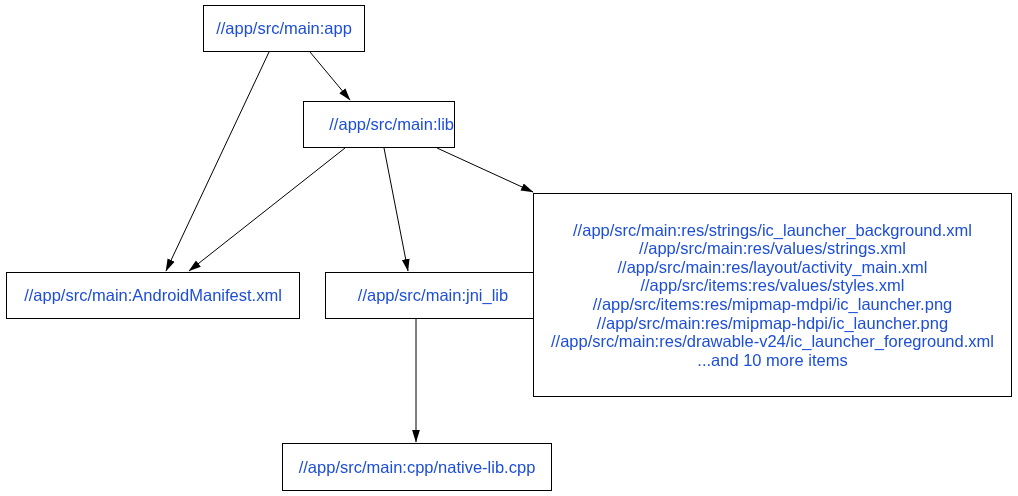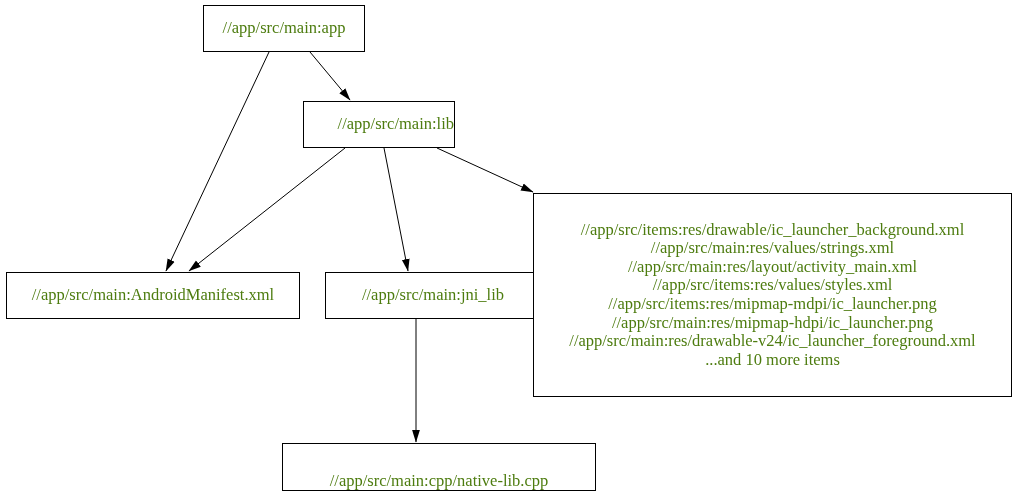--- a/index.html
+++ b/index.html
@@ -5,22 +5,22 @@
   html, body {
     margin: 0;
     padding: 0;
     background: #ffffff;
   }
   .canvas {
     position: relative;
     width: 1018px;
     height: 496px;
     background: #ffffff;
-    font-family: Liberation Serif, serif;
-    color: #4d7c0f;
+    font-family: Liberation Sans, sans-serif;
+    color: #1d4ed8;
     overflow: hidden;
   }
   .edges {
     position: absolute;
     left: 0;
     top: 0;
     width: 1018px;
     height: 496px;
   }
   .node {
@@ -35,21 +35,21 @@
     text-align: center;
     font-size: 16.5px;
     line-height: 18.5px;
     white-space: nowrap;
   }
   .node-app      { left: 203px; top: 5px;   width: 162px; height: 47px; }
   .node-lib      { left: 303px; top: 101px; width: 152px; height: 47px; align-items: flex-end; }
   .node-manifest { left: 6px;   top: 272px; width: 294px; height: 47px; text-align: center; }
   .node-jni      { left: 325px; top: 272px; width: 216px; height: 47px; }
   .node-res      { left: 533px; top: 193px; width: 479px; height: 204px; }
-  .node-cpp      { left: 282px; top: 443px; width: 314px; height: 48px; justify-content: flex-end; }
+  .node-cpp      { left: 282px; top: 443px; width: 270px; height: 48px; }
   .res-line { height: 18.6px; }
 </style>
 </head>
 <body>
 
 <div class="canvas">
 
   <svg class="edges" viewBox="0 0 1018 496" xmlns="http://www.w3.org/2000/svg">
     <defs>
       <marker id="arrow" markerWidth="13" markerHeight="9" refX="12" refY="4.5" orient="auto" markerUnits="userSpaceOnUse">
@@ -74,21 +74,21 @@
 
   <div class="node node-manifest">
     <span>//app/src/main:AndroidManifest.xml</span>
   </div>
 
   <div class="node node-jni">
     <span>//app/src/main:jni_lib</span>
   </div>
 
   <div class="node node-res">
-    <div class="res-line">//app/src/items:res/drawable/ic_launcher_background.xml</div>
+    <div class="res-line">//app/src/main:res/strings/ic_launcher_background.xml</div>
     <div class="res-line">//app/src/main:res/values/strings.xml</div>
     <div class="res-line">//app/src/main:res/layout/activity_main.xml</div>
     <div class="res-line">//app/src/items:res/values/styles.xml</div>
     <div class="res-line">//app/src/items:res/mipmap-mdpi/ic_launcher.png</div>
     <div class="res-line">//app/src/main:res/mipmap-hdpi/ic_launcher.png</div>
     <div class="res-line">//app/src/main:res/drawable-v24/ic_launcher_foreground.xml</div>
     <div class="res-line">...and 10 more items</div>
   </div>
 
   <div class="node node-cpp">

